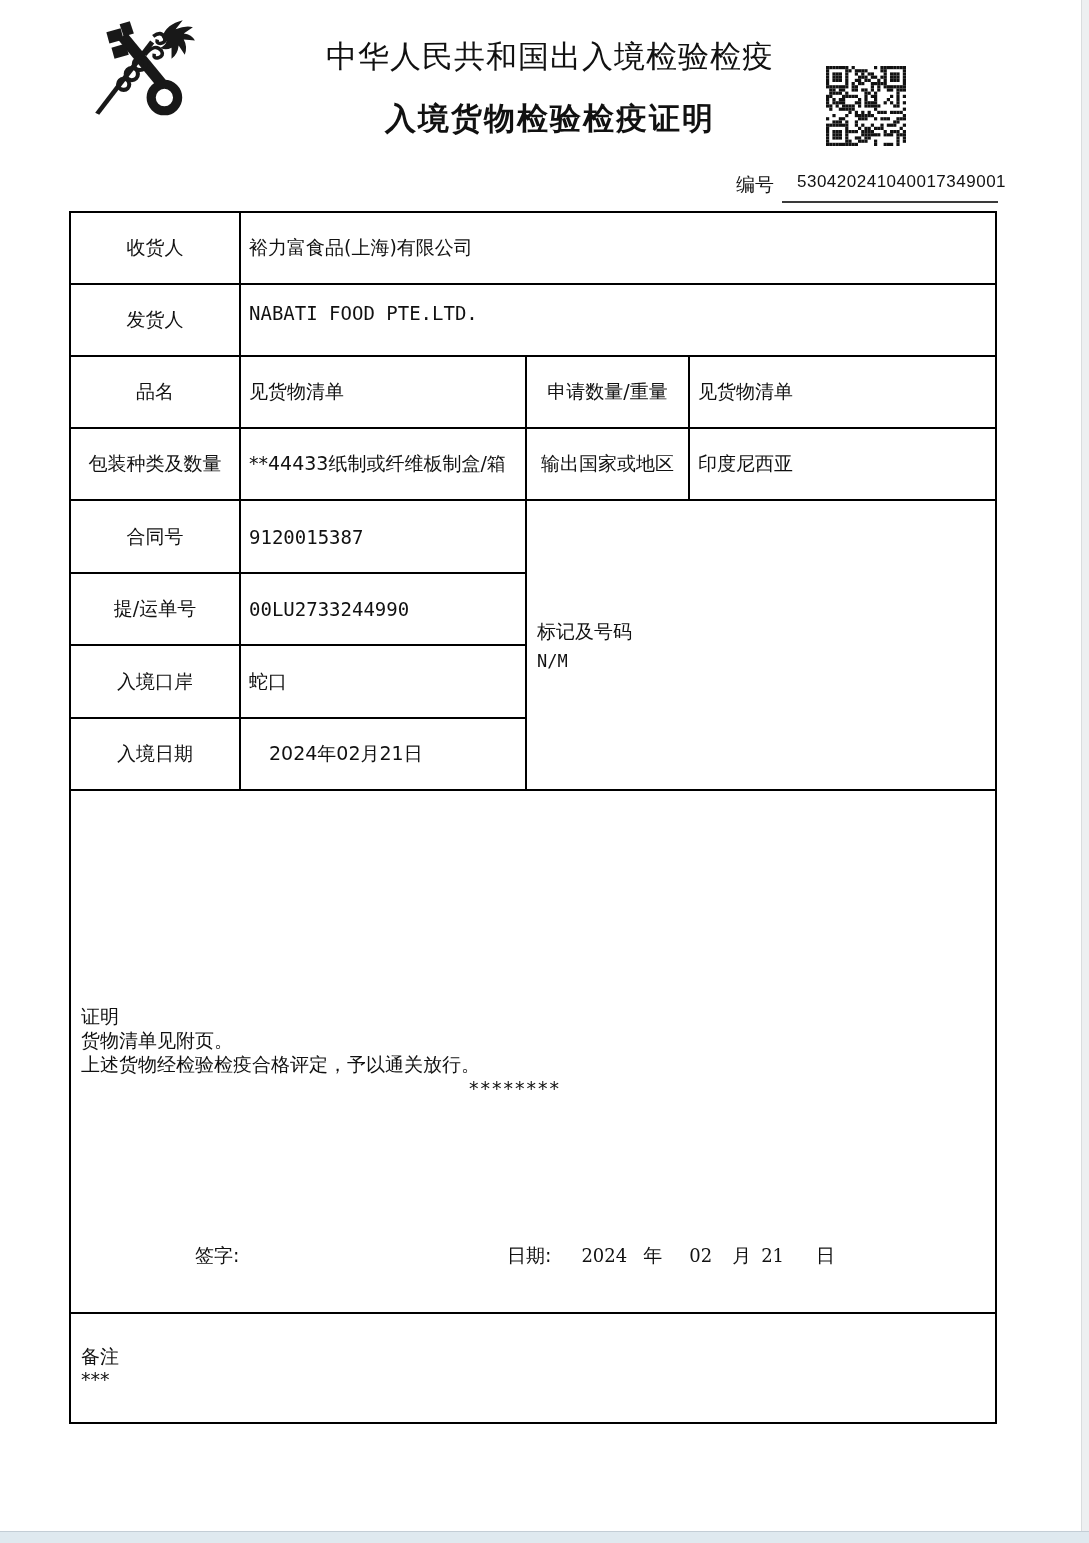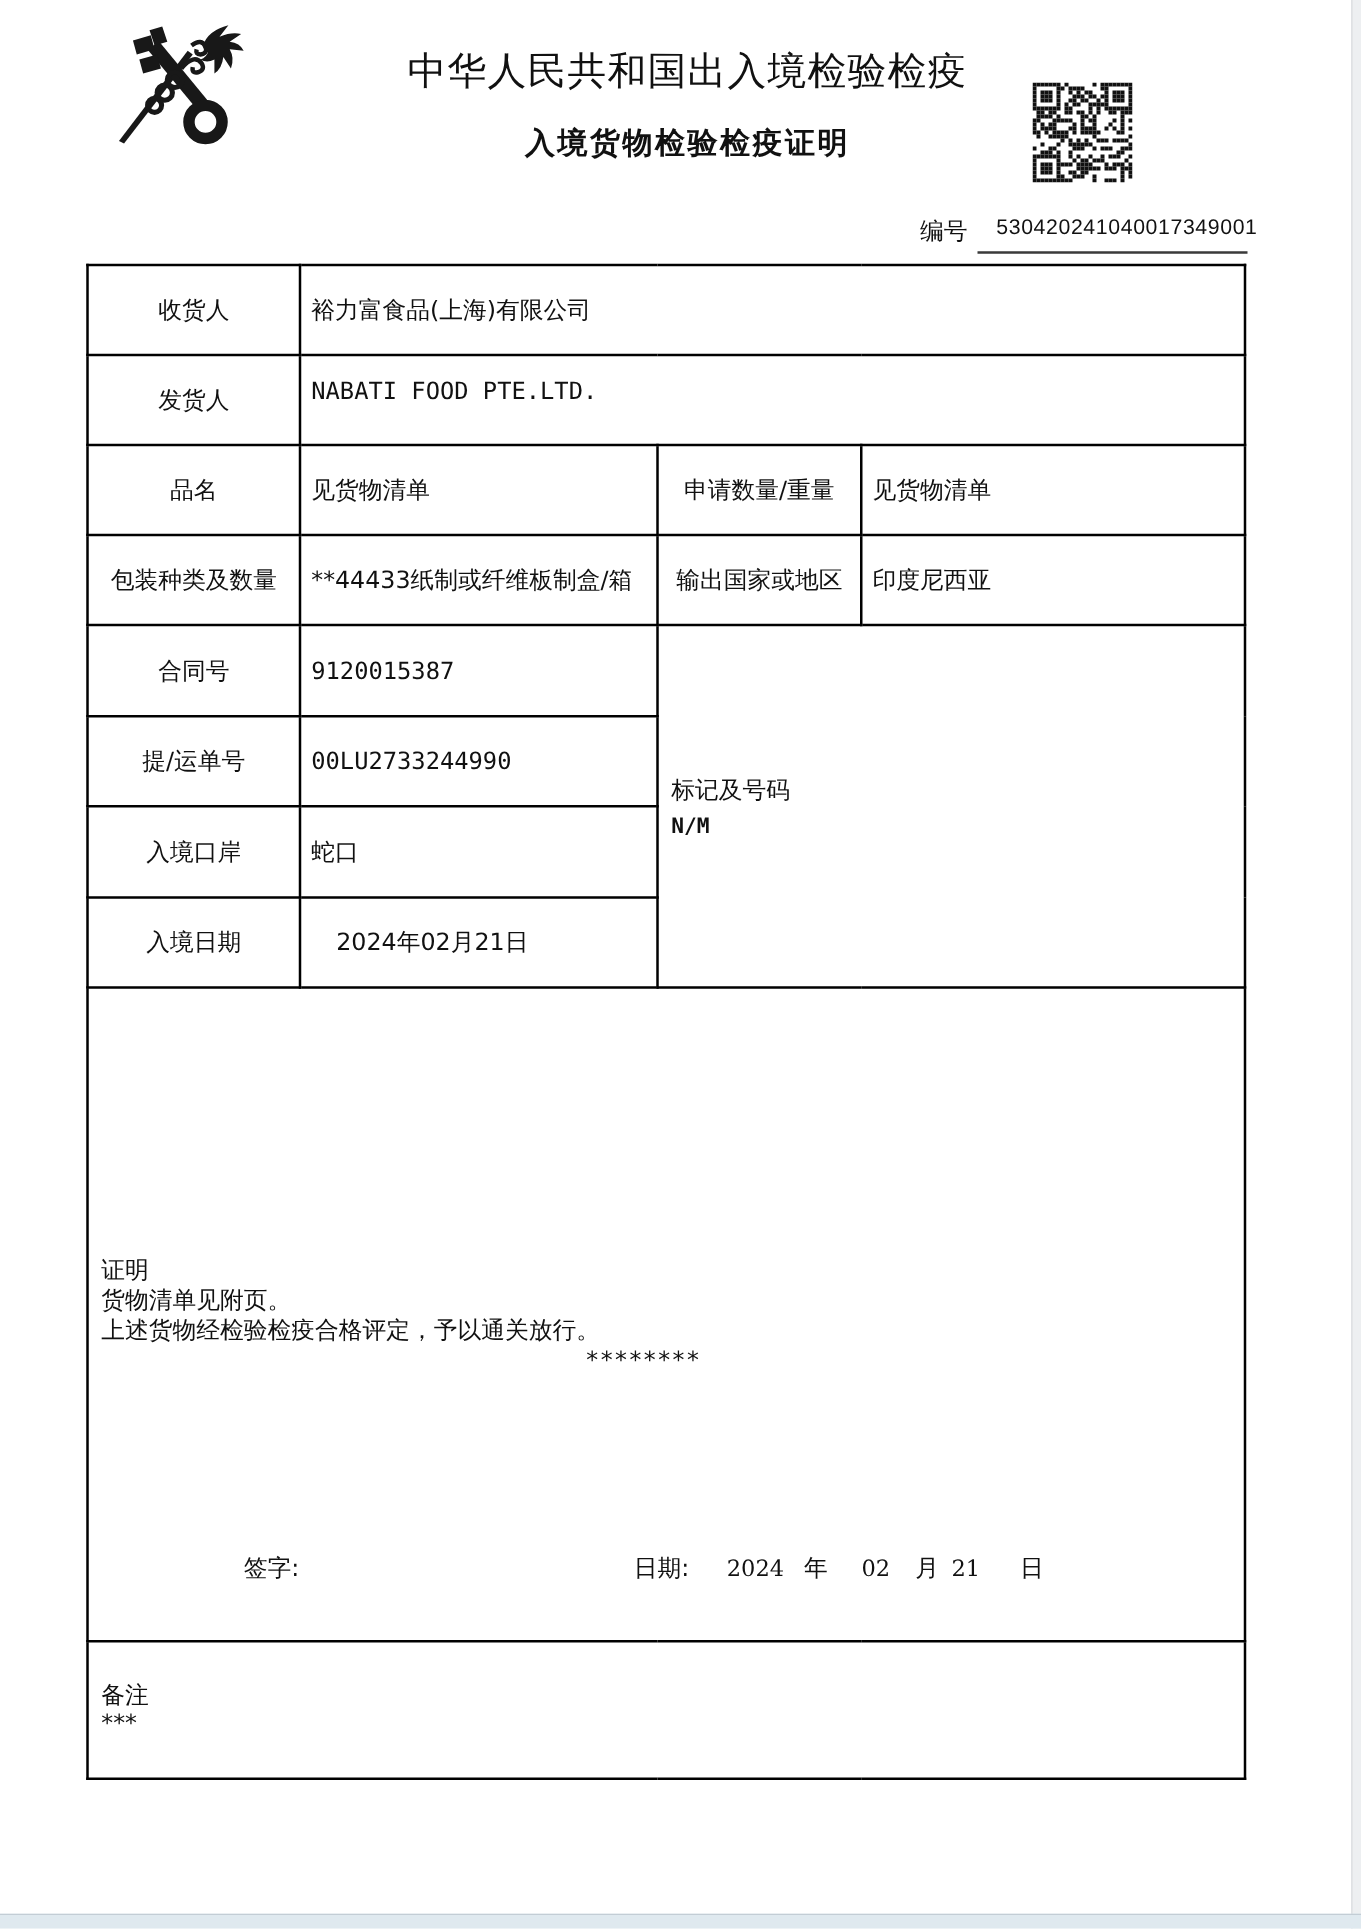--- a/index.html
+++ b/index.html
@@ -9,36 +9,36 @@
   
   .edge-right{position:absolute;left:1081px;top:0;width:8px;height:1543px;
     background:#edeff1;border-left:1px solid #d9dcde;}
   .edge-bottom{position:absolute;left:0;top:1531px;width:1089px;height:12px;
     background:#dfe9ef;border-top:1px solid #c3cdd5;}
 
   
   .emblem{position:absolute;left:86px;top:12px;}
   .titles{position:absolute;left:230px;top:0;width:640px;text-align:center;}
   .title1{position:absolute;left:0;top:36px;width:640px;font-size:31px;font-weight:normal;letter-spacing:1px;}
-  .title2{position:absolute;left:0;top:98px;width:640px;font-size:24px;font-weight:bold;letter-spacing:2px;}
+  .title2{position:absolute;left:0;top:98px;width:640px;font-size:31px;font-weight:bold;letter-spacing:2px;}
   .qr{position:absolute;left:826px;top:66px;width:80px;height:80px;}
   .docnum-label{position:absolute;left:736px;top:172px;font-size:19px;}
   .docnum-value{position:absolute;left:797px;top:172px;font-size:17px;
     font-family:Liberation Sans, sans-serif;letter-spacing:.5px;}
   .docnum-line{position:absolute;left:782px;top:201px;width:216px;height:2px;background:#3a3a3a;}
 
   
   table.cert{position:absolute;left:69px;top:211px;width:926px;border-collapse:collapse;table-layout:fixed;}
   table.cert td{border:2px solid #000;font-size:19px;vertical-align:middle;overflow:hidden;}
   td.lbl{text-align:center;padding:0 4px;}
   td.val{padding-left:8px;}
   .mono{font-family:"DejaVu Sans Mono","Liberation Mono",monospace;font-size:17px;letter-spacing:0;}
   td.low{vertical-align:bottom;padding-bottom:16px;margin-top:12px;}
   td.topcell{vertical-align:top;padding:6px 10px;}
-  .marks-value{margin-top:6px;font-weight:bold;}
+  .marks-value{margin-top:6px;}
 
   
   td.certbox{vertical-align:top;position:relative;padding:5px 10px;line-height:24px;}
   .stars{margin-left:388px;letter-spacing:2px;}
   .signline{position:absolute;left:0;top:452px;width:900px;height:30px;}
   .sign-label{position:absolute;left:124px;top:0;font-size:19px;}
   .dateline{position:absolute;left:436px;top:0;font-size:19px;white-space:nowrap;}
   .dateline .y{margin-left:30px;} .dateline .yu{margin-left:16px;}
   .dateline .m{margin-left:27px;text-align:center;} .dateline .mu{margin-left:20px;}
   .dateline .d{margin-left:10px;} .dateline .du{margin-left:32px;}

